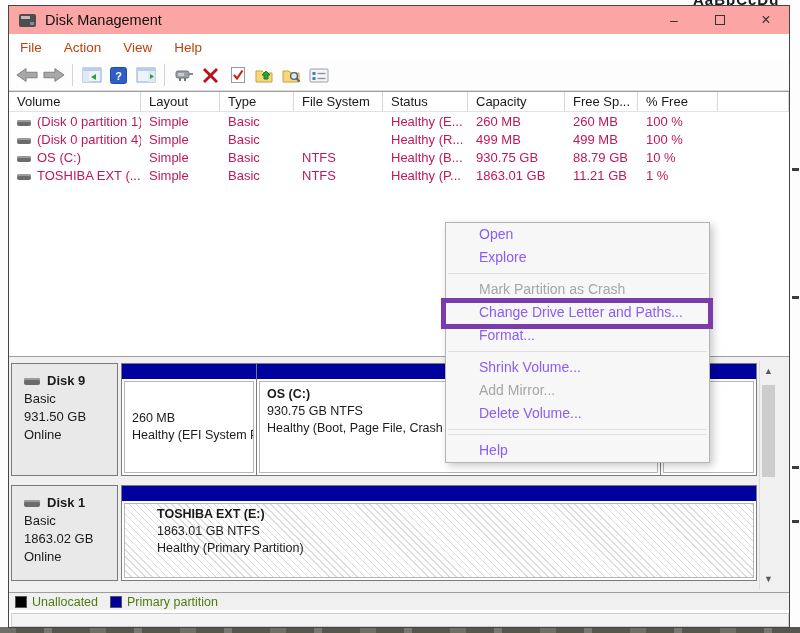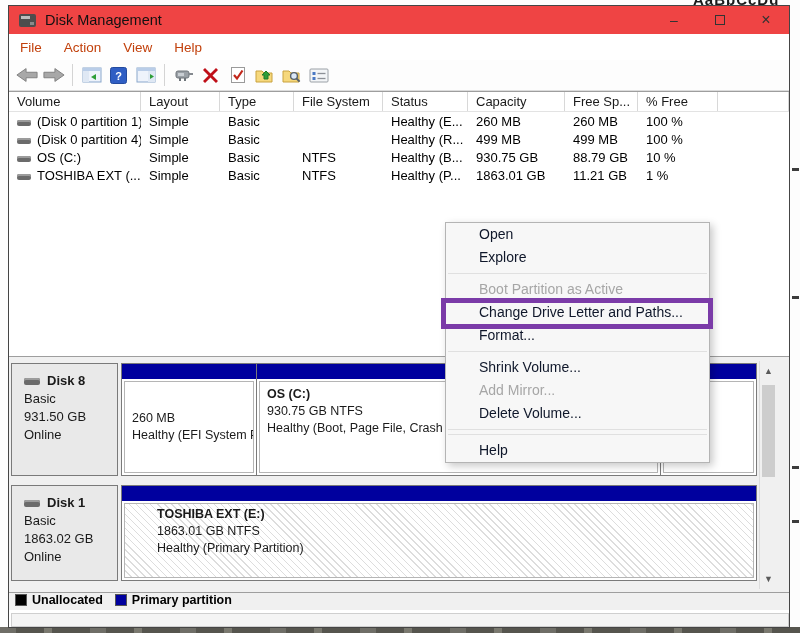--- a/index.html
+++ b/index.html
@@ -11,21 +11,21 @@
   .bg-top-text { position:absolute; top:-9px; left:693px; font-size:15px; font-weight:bold;
     color:#1b1b1b; letter-spacing:1px; z-index:0; }
   .bg-right-mark { position:absolute; width:7px; height:3px; background:#3c3c3c; z-index:0; }
   .bg-bottom-strip { position:absolute; left:0; bottom:0; width:800px; height:6px; z-index:0;
     background:repeating-linear-gradient(90deg,#6f6e67 0 16px,#56554e 16px 44px,#7a796f 44px 52px,#56554e 52px 90px); }
 
   
   .window { position:absolute; left:8px; top:5px; width:782px; height:623px;
     background:#ffffff; border:1px solid #454545; z-index:1; }
 
-  .titlebar { position:absolute; left:0; top:0; width:100%; height:28px; background:#ef4444;
+  .titlebar { position:absolute; left:0; top:0; width:100%; height:28px; background:#fca5a5;
     display:flex; align-items:center; }
   .title-icon { width:17px; height:13px; margin-left:10px; position:relative;
     background:#4d4d4d; border-radius:2px; }
   .title-icon::before { content:""; position:absolute; left:2px; top:2px; width:9px; height:3px; background:#bdbdbd; }
   .title-icon::after  { content:""; position:absolute; right:2px; bottom:2px; width:4px; height:3px; background:#8a8a8a; }
   .title-text { margin-left:9px; font-size:14.5px; color:#111; }
   .title-controls { margin-left:auto; display:flex; height:100%; }
   .tc-btn { width:46px; height:100%; display:flex; align-items:center; justify-content:center;
     font-size:14px; color:#333; cursor:default; }
   .tc-btn.max span { display:block; width:10px; height:10px; border:1px solid #333; }
@@ -38,21 +38,21 @@
   .toolbar { position:absolute; left:0; top:54px; width:100%; height:31px; background:#fdfdfd;
     display:flex; align-items:center; border-bottom:1px solid #dcdcdc; padding-left:4px; }
   .tb-sep { width:1px; height:22px; background:#d4d4d4; margin:0 5px; }
   .tb-icon { width:27px; height:24px; display:flex; align-items:center; justify-content:center; }
 
   
   .volume-pane { position:absolute; left:0; top:85px; width:100%; height:266px; background:#fff;
     border-top:1px solid #9e9e9e; border-bottom:1px solid #9e9e9e; }
   .vl-header { display:flex; height:20px; font-size:13px; color:#1a1a1a; border-bottom:1px solid #e3e3e3; }
   .vl-header .hc { border-right:1px solid #d8d8d8; padding:2px 4px 0 8px; white-space:nowrap; overflow:hidden; }
-  .vl-row { display:flex; height:18px; font-size:13px; color:#000000; align-items:center; }
+  .vl-row { display:flex; height:18px; font-size:13px; color:#be185d; align-items:center; }
   .vl-row .c { padding:0 4px 0 8px; white-space:nowrap; overflow:hidden; }
   .c-volume { width:132px; } .c-layout { width:79px; } .c-type { width:74px; }
   .c-fs { width:89px; } .c-status { width:85px; } .c-cap { width:97px; }
   .c-free { width:73px; } .c-pct { width:80px; } .c-fill { flex:1; }
   .vol-ico { display:inline-block; width:14px; height:6px; background:#6b6b6b; border-radius:2px;
     margin-right:6px; position:relative; top:0px; box-shadow:inset 0 2px 0 #9c9c9c; }
 
   
   .disk-pane { position:absolute; left:0; top:351px; width:100%; height:235px; background:#f0f0f0; }
   .disk-card { position:absolute; background:#e9e9e9; border:1px solid #7a7a7a;
@@ -72,31 +72,31 @@
   .hatched { background:repeating-linear-gradient(45deg,#ffffff 0 4px,#dddddd 4px 5px);padding-left:32px; }
 
   
   .vscroll { position:absolute; width:17px; background:#f0f0f0; border-left:1px solid #dcdcdc; }
   .vs-arrow { position:absolute; left:0; width:17px; height:16px; color:#5a5a5a; font-size:9px;
     display:flex; align-items:center; justify-content:center; }
   .vs-thumb { position:absolute; left:2px; width:13px; background:#cdcdcd; }
 
   
   .legend { position:absolute; left:0; top:586px; width:100%; height:18px; background:#f0f0f0;
-    border-top:1px solid #9e9e9e; display:flex; align-items:flex-start; font-size:12.5px; color:#000000;font-weight:bold; }
+    border-top:1px solid #9e9e9e; display:flex; align-items:center; font-size:12.5px; color:#4d7c0f; }
   .sw { display:inline-block; width:12px; height:12px; margin-right:5px; border:1px solid #555; }
   .legend .entry { display:flex; align-items:center; margin-left:6px; }
   .legend .entry + .entry { margin-left:12px; }
   .statusbar { position:absolute; left:2px; top:607px; width:778px; height:14px; background:#f4f4f4;
     border:1px solid #cfcfcf; }
 
   
   .context-menu { position:absolute; left:445px; top:222px; width:265px; background:#f7f7f7;
     border:1px solid #b4b4b4; box-shadow:3px 3px 8px rgba(0,0,0,0.22); z-index:5; padding:0; }
-  .cm-item { height:23px; line-height:23px; padding-left:33px; font-size:14px; color:#0f172a;
+  .cm-item { height:23px; line-height:23px; padding-left:33px; font-size:14px; color:#8b5cf6;
     white-space:nowrap; }
   .cm-item.disabled { color:#a6a6a6; }
   .cm-sep { height:1px; background:#e0e0e0; margin:4px 2px; }
   .purple-box { position:absolute; left:441px; top:298px; width:272px; height:31px;
     border:5px solid #7b3ba8; z-index:6; pointer-events:none; }
 
   svg { display:block; }
 </style>
 </head>
 <body>
@@ -263,21 +263,21 @@
         <div class="c c-free">11.21 GB</div>
         <div class="c c-pct">1 %</div>
       </div>
     </div>
 
     <div class="disk-pane">
 
       <div class="disk-card" style="left:2px; top:6px; width:107px; height:113px;">
         <div class="dname">
             <span class="disk-ico"></span>
-            <span>Disk 8</span>
+            <span>Disk 9</span>
           </div>
         <div>Basic</div>
         <div>931.50 GB</div>
         <div>Online</div>
       </div>
       <div class="part-strip" style="left:112px; top:6px; width:636px; height:113px;">
         <div class="part-box" style="width:135px;">
           <div class="part-bar"></div>
           <div class="part-body centered">
             <div>260 MB</div>
@@ -338,21 +338,21 @@
       </span>
     </div>
 
     <div class="statusbar"></div>
   </div>
 
   <div class="context-menu">
     <div class="cm-item">Open</div>
     <div class="cm-item">Explore</div>
     <div class="cm-sep"></div>
-    <div class="cm-item disabled">Boot Partition as Active</div>
+    <div class="cm-item disabled">Mark Partition as Crash</div>
     <div class="cm-item">Change Drive Letter and Paths...</div>
     <div class="cm-item">Format...</div>
     <div class="cm-sep"></div>
     <div class="cm-item">Shrink Volume...</div>
     <div class="cm-item disabled">Add Mirror...</div>
     <div class="cm-item">Delete Volume...</div>
     <div class="cm-sep"></div>
     <div class="cm-sep"></div>
     <div class="cm-item">Help</div>
   </div>

